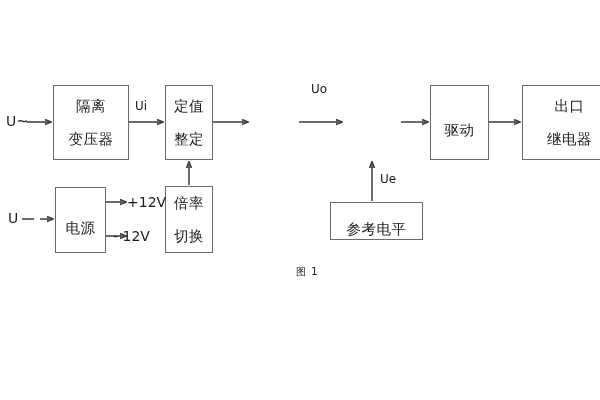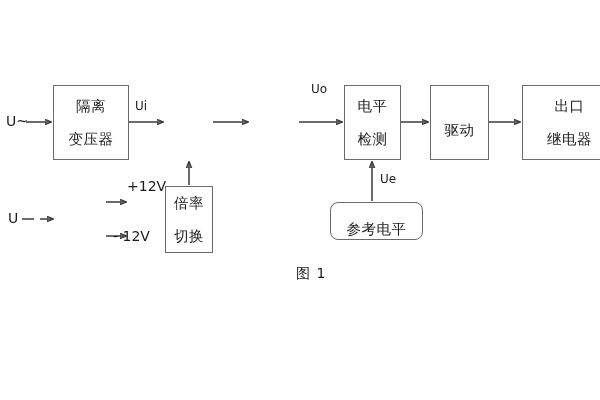--- a/index.html
+++ b/index.html
@@ -49,21 +49,21 @@
     font-size: 14px;
     white-space: nowrap;
     line-height: 1;
   }
   .lbl.sig {
     font-size: 12px;
   }
   .caption {
     position: absolute;
     color: #1b1b1b;
-    font-size: 14px;
+    font-size: 10px;
     white-space: nowrap;
     letter-spacing: 1px;
   }
   
   svg.wires {
     position: absolute;
     left: 0;
     top: 0;
     width: 600px;
     height: 400px;
@@ -108,55 +108,58 @@
     <line x1="189" y1="185" x2="189" y2="162" marker-end="url(#ah)"></line>
 
     <line x1="372" y1="201" x2="372" y2="162" marker-end="url(#ah)"></line>
   </svg>
 
   <div class="box" style="left:53px; top:85px; width:76px; height:75px;">
     <span class="ln">隔离</span>
     <span class="ln">变压器</span>
   </div>
 
+  <div class="box" style="left:165px; top:85px; width:48px; height:75px;">
+    <span class="ln">定值</span>
+    <span class="ln">整定</span>
+  </div>
 
 
-  <div class="box" style="left:344px; top:85px; width:57px; height:75px;">
-    <span class="ln">电平</span>
-    <span class="ln">检测</span>
-  </div>
 
   <div class="box one-line" style="left:430px; top:85px; width:59px; height:75px;">
     <span class="ln">驱动</span>
   </div>
 
   <div class="box" style="left:522px; top:85px; width:95px; height:75px;">
     <span class="ln">出口</span>
     <span class="ln">继电器</span>
   </div>
 
+  <div class="box one-line" style="left:55px; top:187px; width:51px; height:66px;">
+    <span class="ln">电源</span>
+  </div>
 
   <div class="box" style="left:165px; top:186px; width:48px; height:67px;">
     <span class="ln">倍率</span>
     <span class="ln">切换</span>
   </div>
 
-  <div class="box one-line" style="left:330px; top:202px; width:93px; height:38px;border-radius:8px;">
+  <div class="box one-line" style="left:330px; top:202px; width:93px; height:38px;">
     <span class="ln">参考电平</span>
   </div>
 
   <div class="lbl" style="left:6px; top:114px;">U~</div>
 
   <div class="lbl" style="left:8px; top:211px;">U</div>
 
   <div class="lbl sig" style="left:135px; top:100px;">Ui</div>
 
   <div class="lbl sig" style="left:311px; top:83px;">Uo</div>
 
   <div class="lbl sig" style="left:380px; top:173px;">Ue</div>
 
-  <div class="lbl" style="left:127px; top:179px;">+12V</div>
+  <div class="lbl" style="left:127px; top:195px;">+12V</div>
 
   <div class="lbl" style="left:113px; top:229px;">- 12V</div>
 
   <div class="caption" style="left:296px; top:265px;">图 1</div>
 
 </div>
 
 </body></html>

